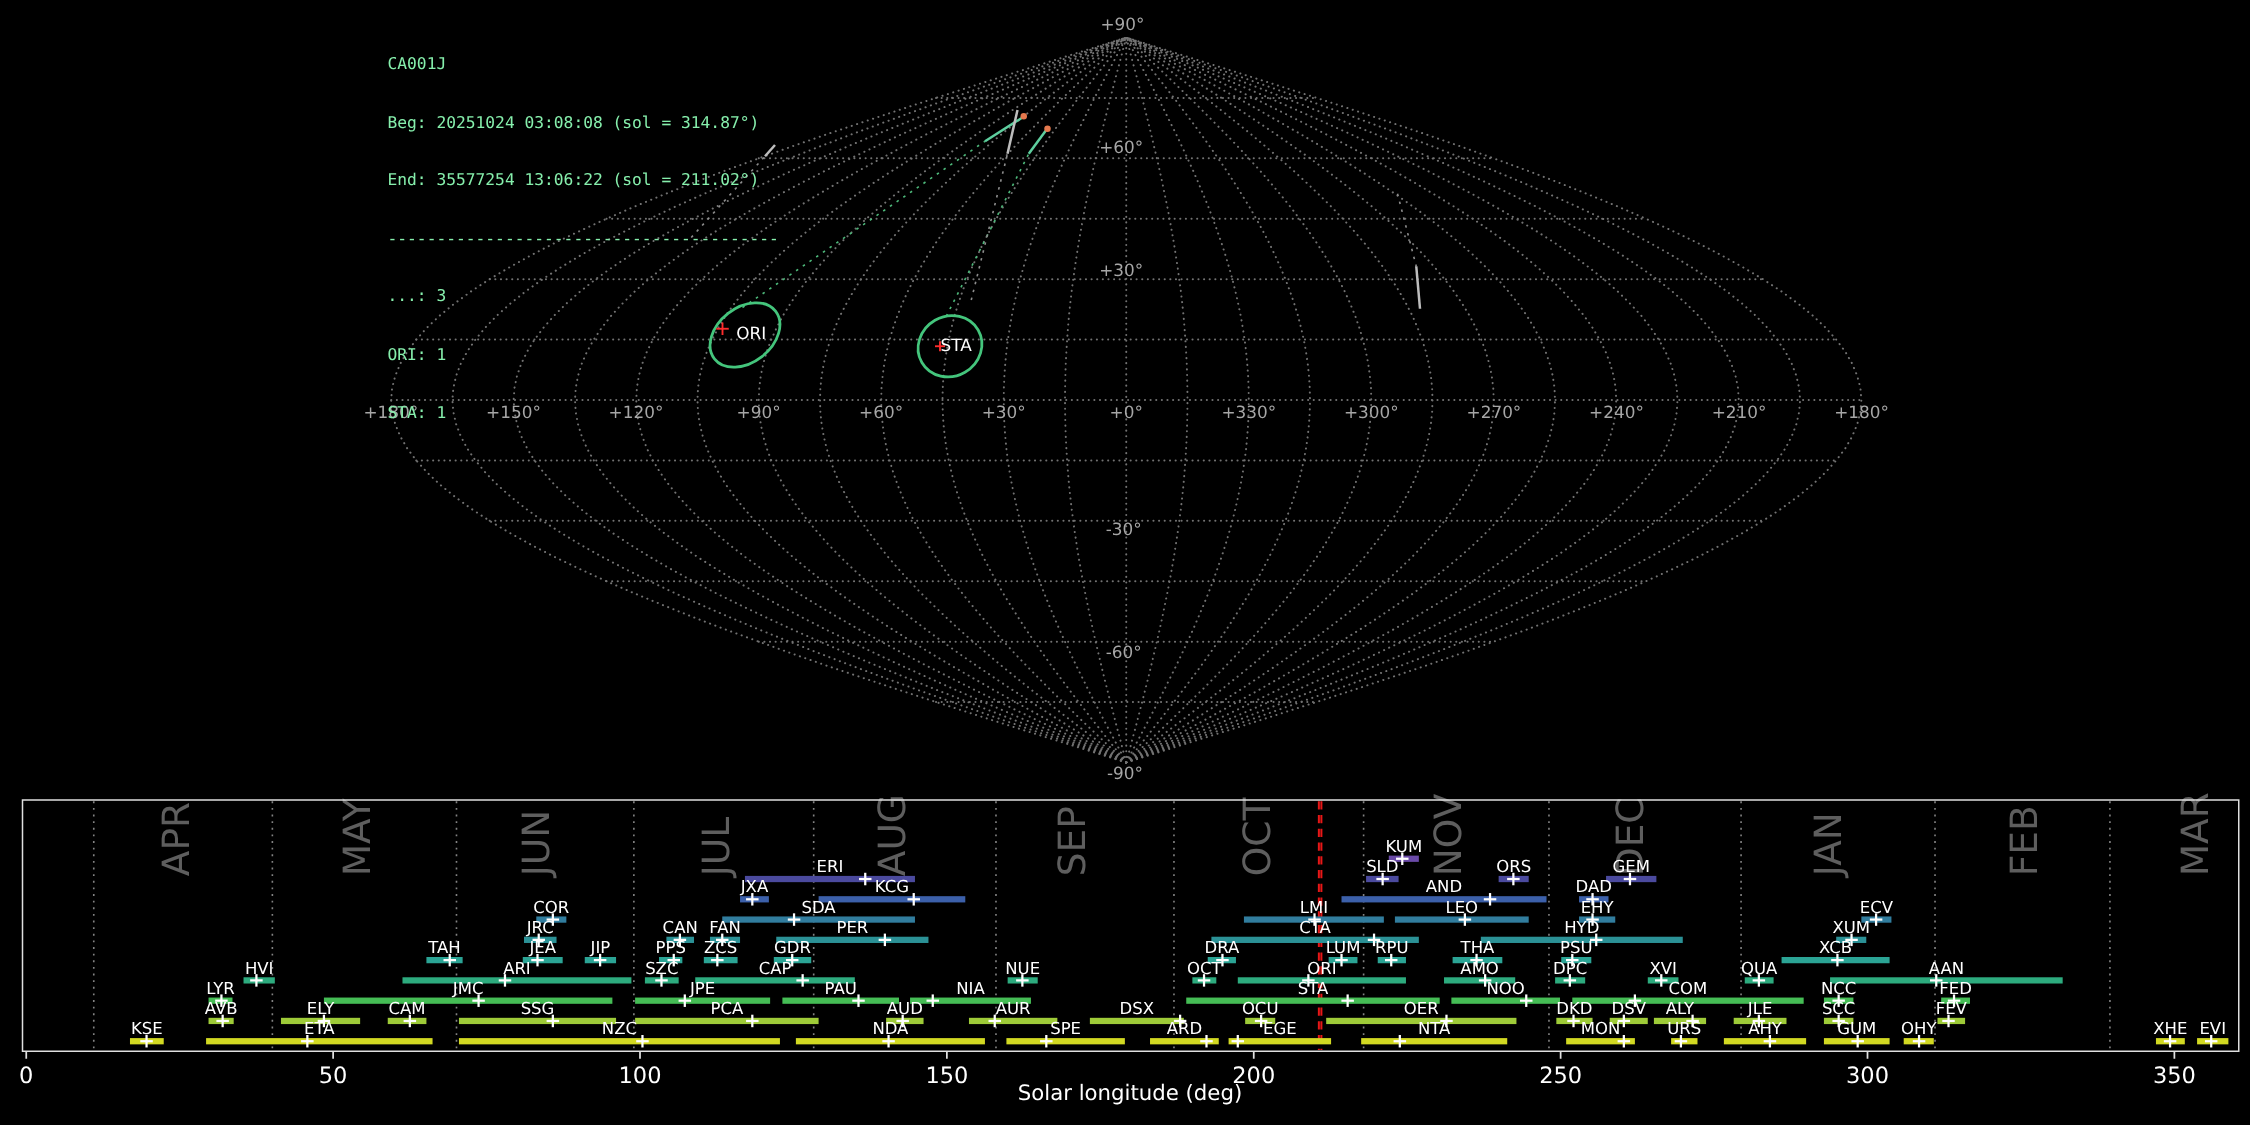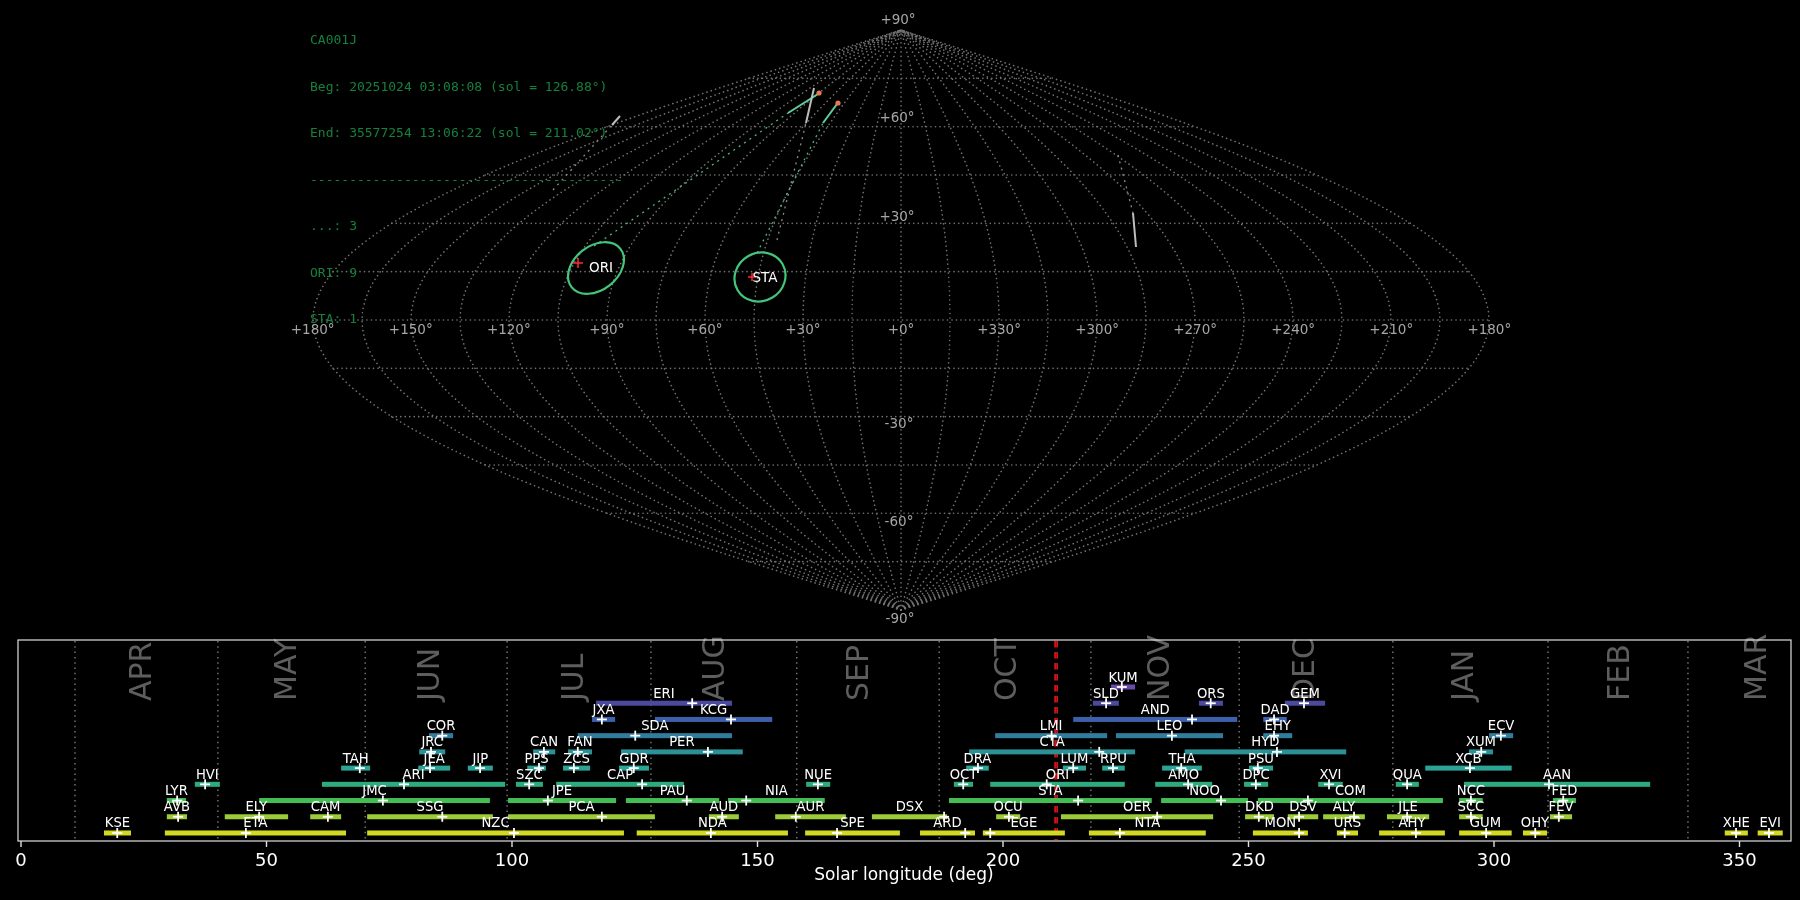--- a/index.html
+++ b/index.html
@@ -1,32 +1,32 @@
 <!DOCTYPE html>
 <html><head>
 <meta charset="utf-8">
 <style>
   html,body{margin:0;padding:0;background:#000;}
   #stage{position:relative;width:1800px;height:900px;background:#000;overflow:hidden;}
   #stage svg text{font-family:"DejaVu Sans","Liberation Sans",sans-serif;}
-  .hdr{position:absolute;left:310px;top:1px;color:#15803d;
+  .hdr{position:absolute;left:310px;top:13px;color:#86efac;
        font-family:"DejaVu Sans Mono","Liberation Mono",monospace;
        font-size:13px;line-height:15.5px;white-space:pre;z-index:5;}
 </style>
 </head>
 <body>
 
 <div id="stage">
   <div class="hdr">
     <div>CA001J</div>
-    <div>Beg: 20251024 03:08:08 (sol = 126.88°)</div>
+    <div>Beg: 20251024 03:08:08 (sol = 314.87°)</div>
     <div>End: 35577254 13:06:22 (sol = 211.02°)</div>
     <div>----------------------------------------</div>
     <div>...: 3</div>
-    <div>ORI: 9</div>
+    <div>ORI: 1</div>
     <div>STA: 1</div>
   </div>
   <svg id="fig" width="1800" height="900" viewBox="0 0 1800 900">
       <g stroke="#8f8f8f" fill="none" stroke-width="1.6" stroke-linecap="round" stroke-dasharray="0.1 4.4" opacity="0.8">
         <line x1="748.7988723370116" y1="561.65" x2="1053.2011276629883" y2="561.65"></line>
         <line x1="606.97" y1="513.3199999999999" x2="1195.03" y2="513.3199999999999"></line>
         <line x1="485.17878625543887" y1="464.99" x2="1316.8212137445612" y2="464.99"></line>
         <line x1="391.725101050523" y1="416.65999999999997" x2="1410.2748989494771" y2="416.65999999999997"></line>
         <line x1="332.97765859245055" y1="368.33" x2="1469.0223414075494" y2="368.33"></line>
         <line x1="312.94000000000005" y1="320" x2="1489.06" y2="320"></line>

